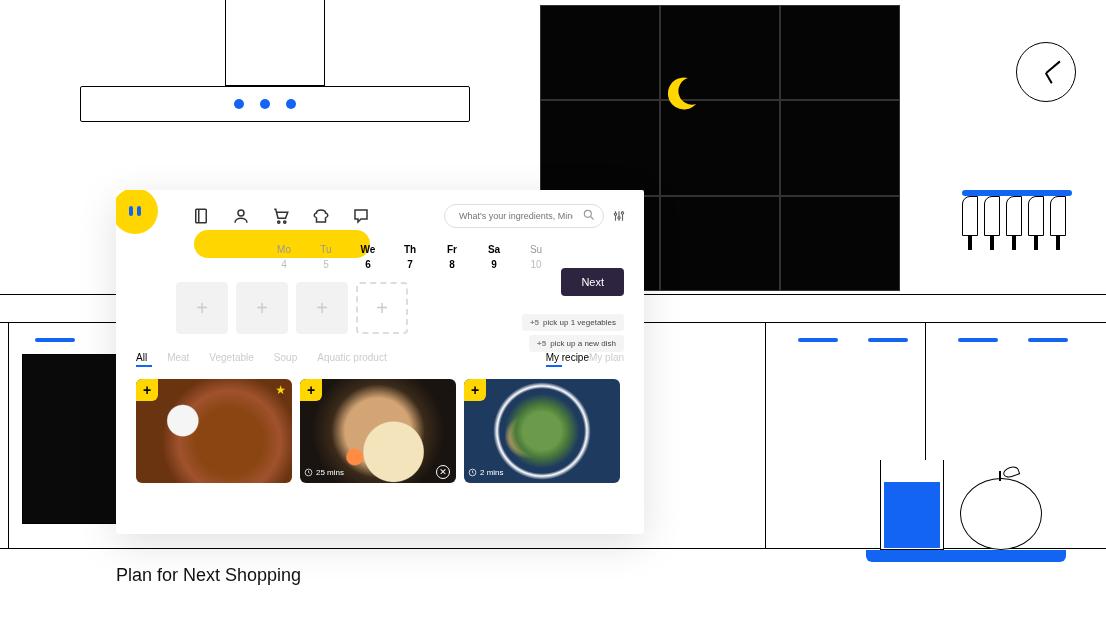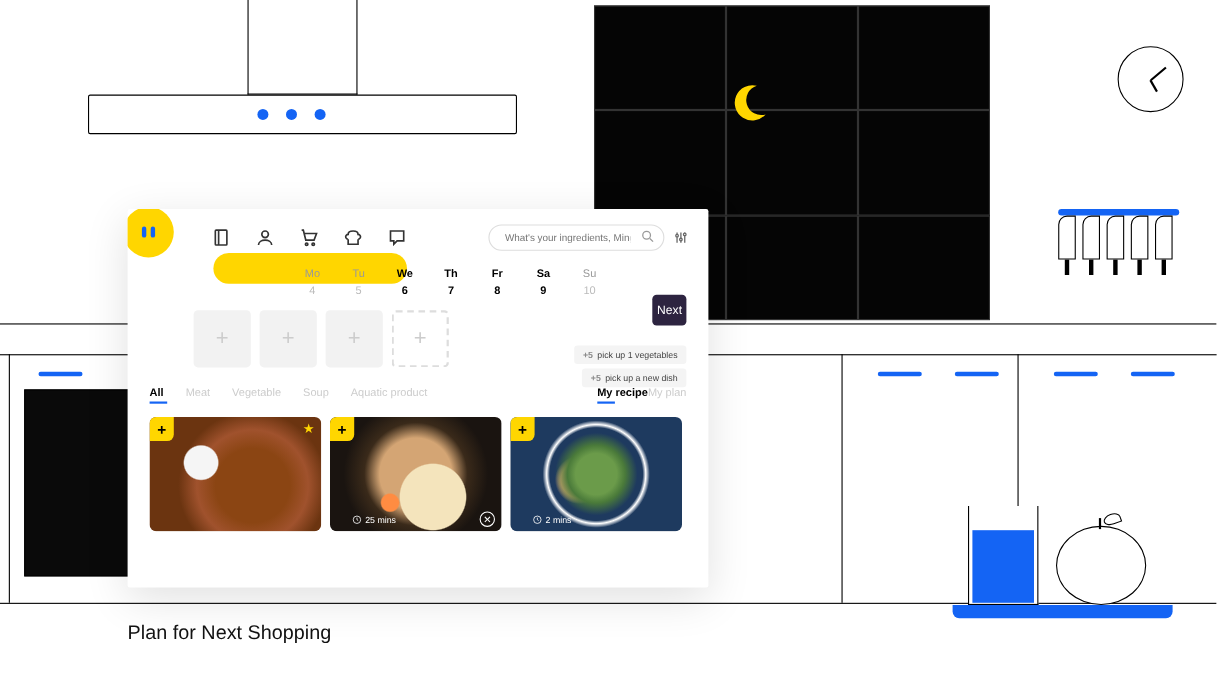--- a/index.html
+++ b/index.html
@@ -156,54 +156,54 @@
   width: 52px; height: 52px; background: #f2f2f2; border-radius: 4px;
   display: flex; align-items: center; justify-content: center;
   color: #ccc; font-size: 20px; font-weight: 300; cursor: pointer;
 }
 .slot.dashed { background: #fff; border: 2px dashed #ddd; }
 
 
 .next-area { position: absolute; top: 78px; right: 20px; text-align: right; }
 .next-btn {
   background: #2d2440; color: #fff; border: none;
-  padding: 8px 4px; border-radius: 4px; font-size: 11px; font-weight: 500;
+  padding: 8px 20px; border-radius: 4px; font-size: 11px; font-weight: 500;
   cursor: pointer;
 }
 .tag-list { margin-top: 14px; }
 .tag {
   display: inline-flex; align-items:center; background: #f4f4f4; border-radius: 3px;
   padding: 4px 8px; font-size: 8px; color: #444; margin-top: 4px; gap:4px;
 }
 .tag-num { font-weight:600; color:#888; }
 
 
 .tabs { display: flex; gap: 20px; padding: 18px 20px 6px; font-size: 10px; align-items: baseline; }
 .tab { color: #ccc; cursor: pointer; position: relative; padding-bottom: 4px; }
-.tab.active { color: #000; font-weight: 700; }
+.tab.active { color: #000; font-weight: 400; }
 .tab.active::after { content:''; position:absolute; bottom:0; left:0; width:16px; height:2px; background:#1464f4; }
 .tabs-right { margin-left: auto; display: flex; gap: 0; }
 
 
 .recipes { display: flex; gap: 8px; padding: 6px 20px 0; }
 .recipe {
   width: 156px; height: 104px; border-radius: 6px; position: relative;
   overflow: hidden; cursor: pointer; background: #ddd;
 }
 .recipe-add {
   position: absolute; top: 0; left: 0; width: 22px; height: 22px;
   background: #ffd600; color: #000; font-size: 14px; font-weight: 700;
   display: flex; align-items: center; justify-content: center;
   border-bottom-right-radius: 6px;
 }
 .recipe-star {
   position: absolute; top: 4px; right: 6px; color: #ffd600; font-size: 12px;
 }
 .recipe-time {
-  position: absolute; bottom: 6px; left: 20px; color: #fff; font-size: 8px;
+  position: absolute; bottom: 6px; left: 4px; color: #fff; font-size: 8px;
   display: flex; align-items: center; gap: 3px;
 }
 .recipe-x {
   position: absolute; bottom: 4px; right: 6px; width: 14px; height: 14px;
   border: 1.5px solid #fff; border-radius: 50%; color: #fff; font-size: 9px;
   display:flex; align-items:center; justify-content:center;
 }
 
 
 .food1 { background: radial-gradient(circle at 30% 40%, #f5f5f5 12%, transparent 13%), radial-gradient(circle at 60% 60%, #8b4513 30%, #a0522d 45%, #6b3410 60%), #7a4a2a; }

